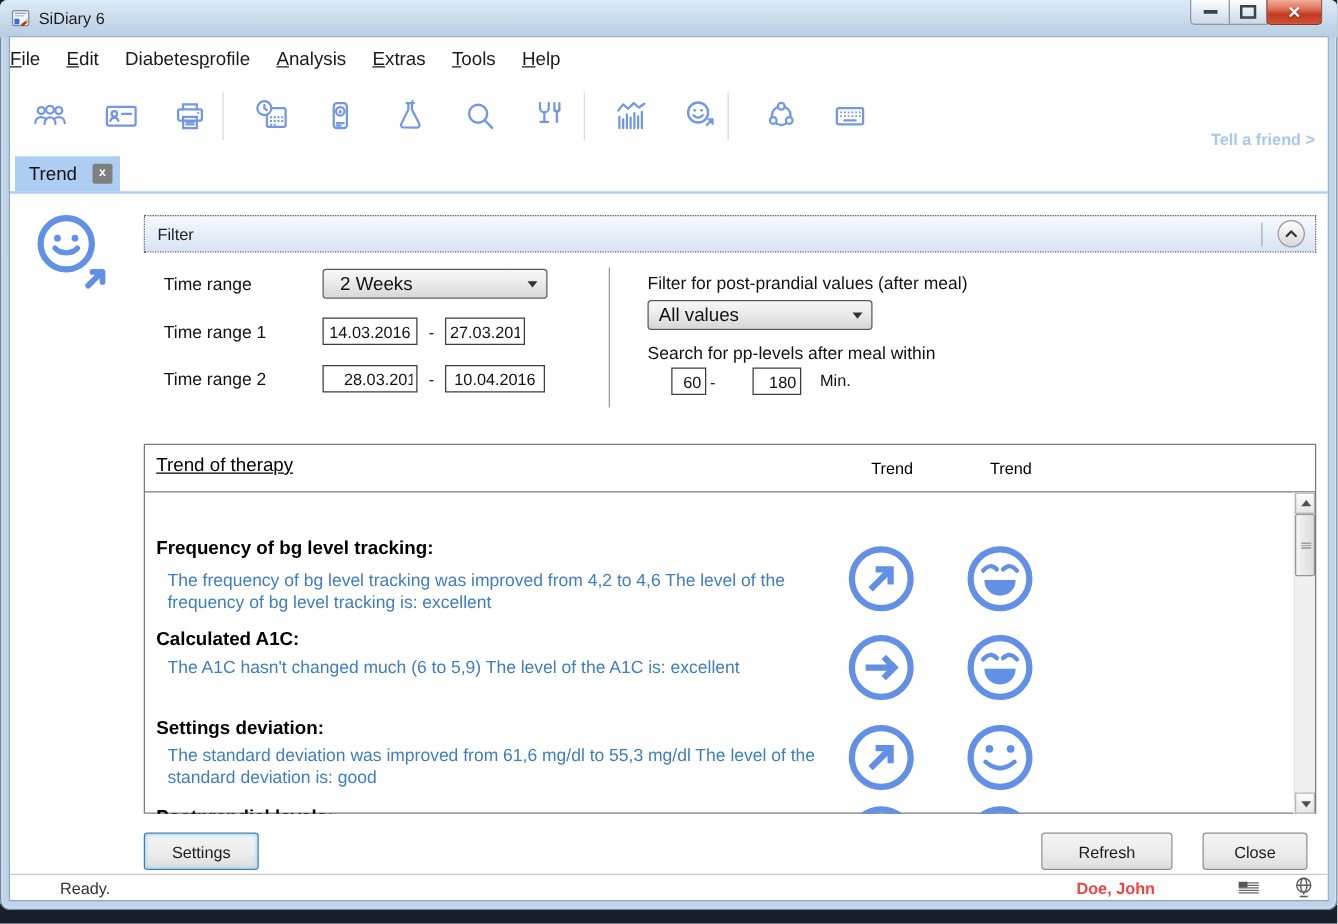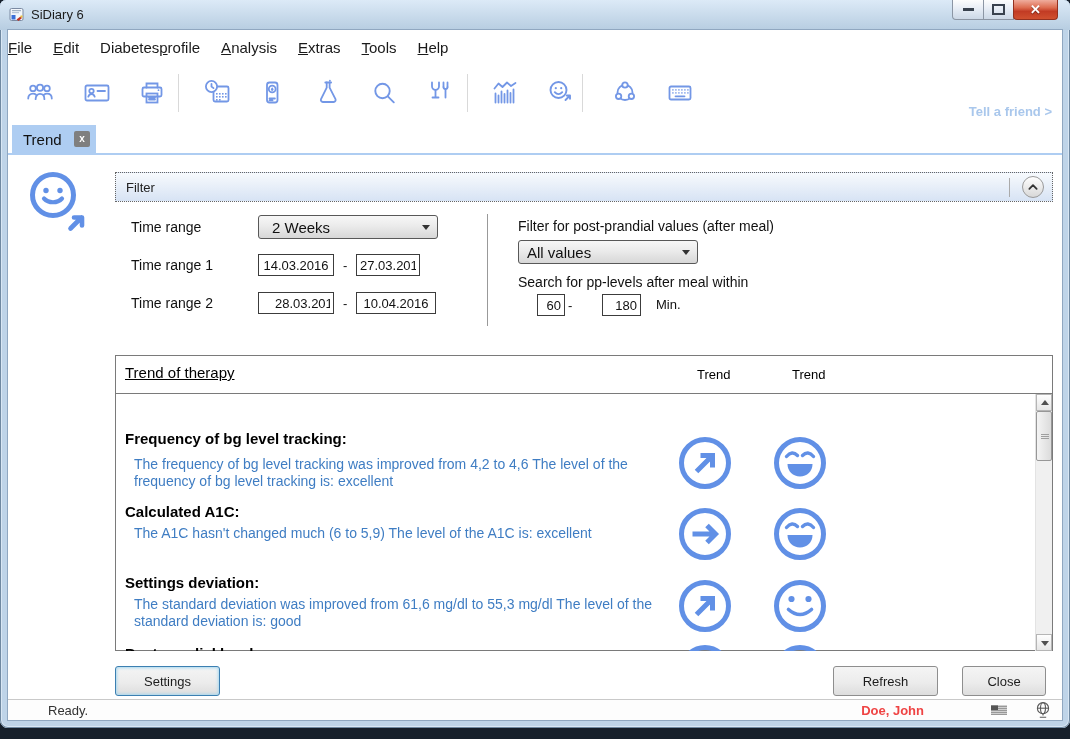--- a/index.html
+++ b/index.html
@@ -92,21 +92,21 @@
   .sbtn.up .arr{top:5px;border-bottom:5px solid #505050;border-top:none;}
   .sbtn.down .arr{top:6px;border-top:5px solid #505050;border-bottom:none;}
   .sthumb{position:absolute;left:0;top:17px;width:16px;height:50px;border:1px solid #979797;
           box-sizing:border-box;border-radius:2px;background:linear-gradient(90deg,#f4f4f4,#dcdcdc);}
   .sgrip{position:absolute;left:4px;top:22px;width:8px;height:5px;
          background:repeating-linear-gradient(#9f9f9f 0 1px,transparent 1px 2px);}
   
   .btn{position:absolute;height:30px;box-sizing:border-box;border:1px solid #8e8e8e;border-radius:3px;
        background:linear-gradient(#f4f4f4,#ececec 55%,#dddddd);font-size:13px;color:#1c1c1c;
        display:flex;align-items:center;justify-content:center;font-family:"Liberation Sans",sans-serif;}
-  .btn.settings{left:107px;top:510px;width:105px;border:1px solid #3c7fb1;
+  .btn.settings{left:107px;top:510px;width:92px;border:1px solid #3c7fb1;
                 box-shadow:inset 0 0 3px 1px #a8d8f0;}
   .btn.refresh{left:825px;top:510px;width:105px;}
   .btn.closeb{left:954px;top:510px;width:84px;}
   
   .statusbar{position:absolute;left:0;right:0;bottom:0;height:20px;background:#fdfdfd;
              border-top:1px solid #c9c9c9;font-size:13px;color:#333;}
   .sb-status{position:absolute;left:8px;top:3px;margin-left:32px;}
   .sb-user{position:absolute;right:138px;top:3px;font-weight:bold;color:#ef4444;}
   .sb-flag{position:absolute;right:54px;top:4px;width:18px;height:12px;}
   .sb-globe{position:absolute;right:10px;top:1px;width:18px;height:18px;}

